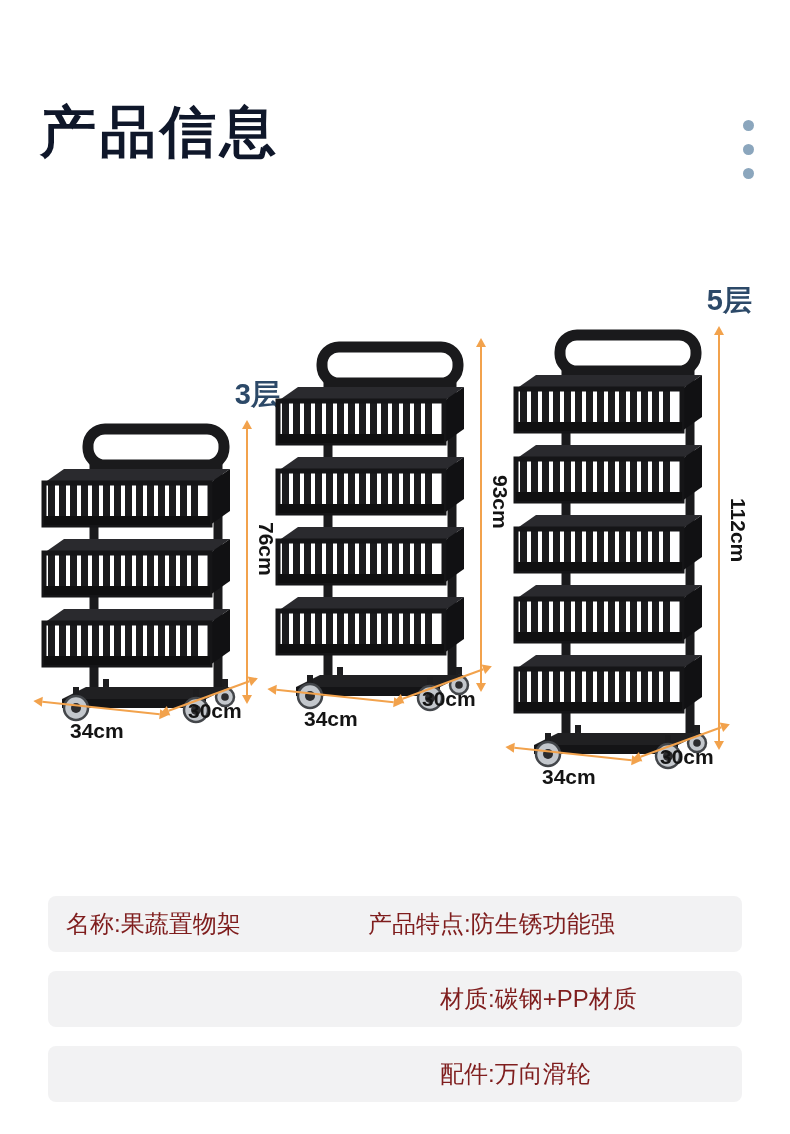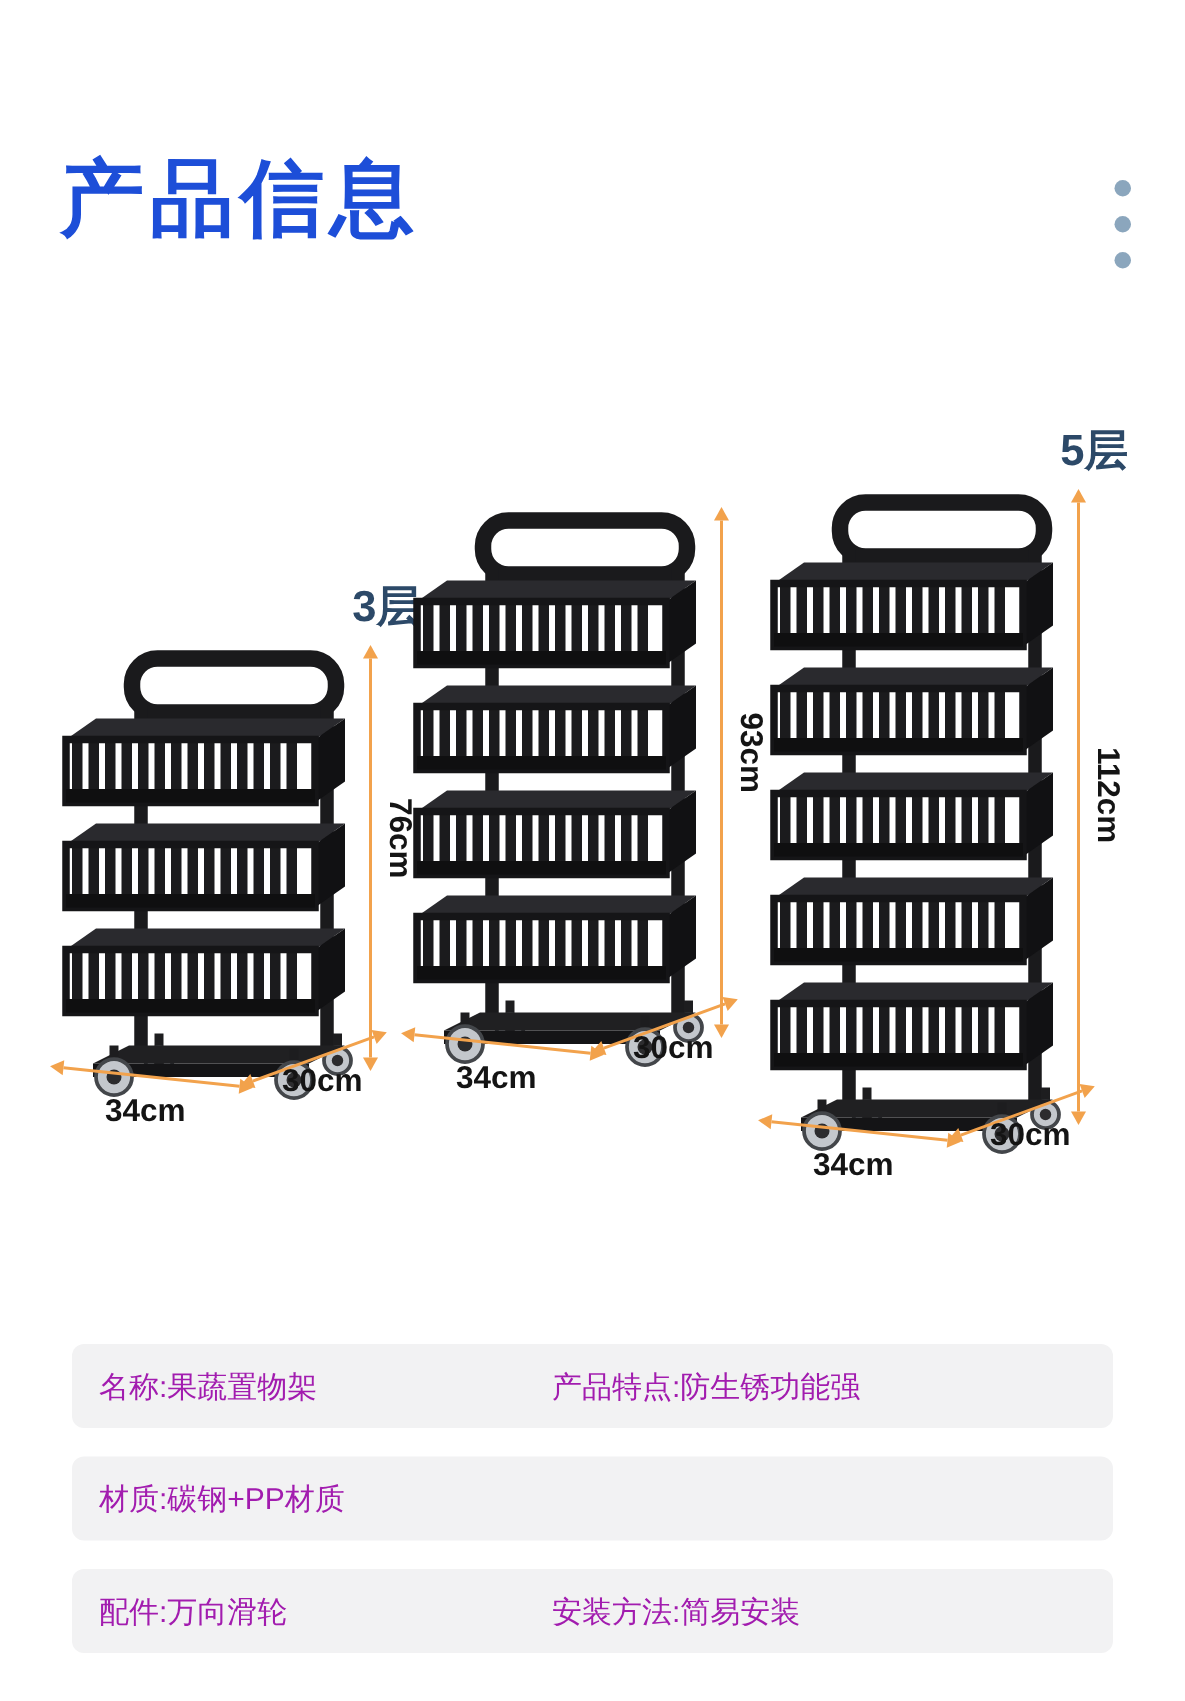--- a/index.html
+++ b/index.html
@@ -8,28 +8,28 @@
     --spec-bg:#f2f2f3;
     --dots:#8ba6bd;
     --ink:#1a1a1c;
   }
   *{box-sizing:border-box;margin:0;padding:0;}
   html,body{background:#ffffff;}
   body{font-family:"Liberation Sans","DejaVu Sans",sans-serif;}
   .page{position:relative;width:790px;height:1134px;background:#ffffff;overflow:hidden;}
 
   .page-title{position:absolute;left:40px;top:98px;font-size:56px;font-weight:900;
-    color:#1d4ed8;letter-spacing:4px;line-height:1.2;}
+    color:#0f172a;letter-spacing:4px;line-height:1.2;}
 
   .dots{position:absolute;right:36px;top:120px;display:flex;flex-direction:column;gap:13px;}
   .dot{width:11px;height:11px;border-radius:50%;background:var(--dots);}
 
   .illustration{position:absolute;left:0;top:255px;width:790px;height:610px;}
   .product{position:absolute;width:270px;}
-  .p0{left:28px;top:130px;}
+  .p0{left:28px;top:120px;}
   .p1{left:262px;top:80px;}
   .p2{left:500px;top:26px;}
 
   .tier-label{width:212px;height:34px;margin-bottom:8px;text-align:right;
     transform:translateX(40px);font-size:29px;font-weight:700;color:var(--navy);}
 
   .cart-area{position:relative;width:270px;}
   .cart{display:block;overflow:visible;}
 
   
@@ -47,21 +47,21 @@
     border:5px solid transparent;border-right:none;border-left:9px solid var(--orange);}
   .harrow.wa{transform:rotate(6deg);}
   .harrow.da{transform:rotate(-20deg);}
 
   .dlabel{position:absolute;font-size:21px;font-weight:700;color:#141414;white-space:nowrap;}
   .vlabel{position:absolute;writing-mode:vertical-rl;font-size:21px;font-weight:700;
     color:#141414;white-space:nowrap;}
 
   .specs{position:absolute;left:48px;top:896px;width:694px;}
   .spec-row{height:56px;background:var(--spec-bg);border-radius:8px;margin-bottom:19px;
-    display:flex;align-items:center;padding-left:18px;font-size:20px;color:#a21caf;}
+    display:flex;align-items:center;padding-left:18px;font-size:24px;color:#7f1d1d;justify-content:flex-end;}
   .spec-left{width:302px;flex:none;}
   .spec-right{flex:1;}
 </style>
 </head>
 <body>
 
 <div class="page">
 
   <div class="page-title">产品信息</div>
 
@@ -398,17 +398,16 @@
   <div class="specs">
     <div class="spec-row">
       <span class="spec-left">名称:果蔬置物架</span>
       <span class="spec-right">产品特点:防生锈功能强</span>
     </div>
     <div class="spec-row">
       <span class="spec-left">材质:碳钢+PP材质</span>
     </div>
     <div class="spec-row">
       <span class="spec-left">配件:万向滑轮</span>
-      <span class="spec-right">安装方法:简易安装</span>
     </div>
   </div>
 
 </div>
 
 </body></html>

